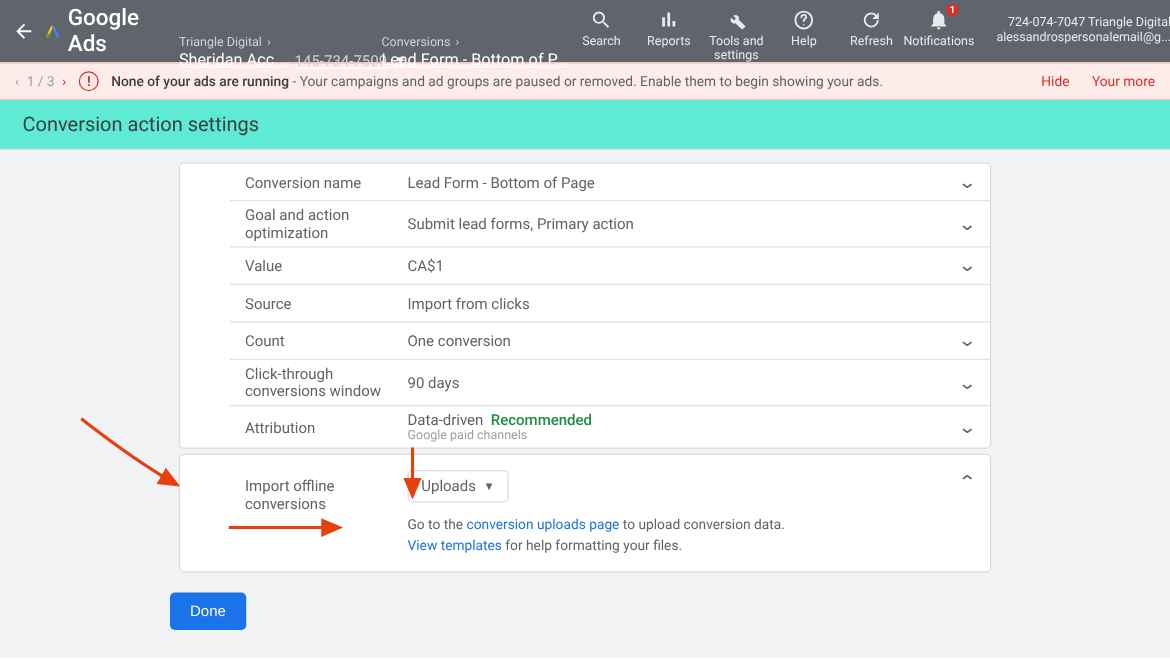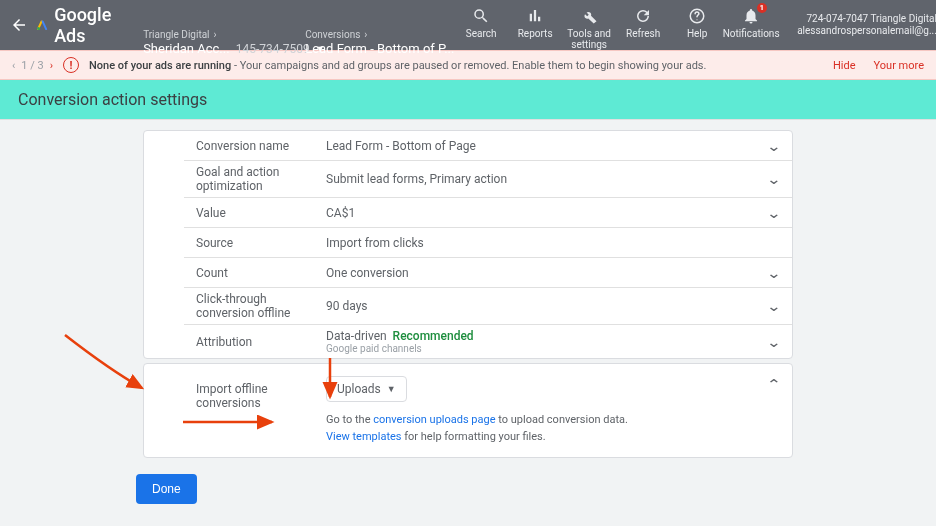--- a/index.html
+++ b/index.html
@@ -44,20 +44,21 @@
     line-height:1.2;
     min-width:150px;
   }
   .breadcrumb-top {
     font-size:10px; color:#cfd2d6;
     display:flex; align-items:center; gap:4px;margin-top:36px;
   }
   .breadcrumb-bottom {
     font-size:13px; display:flex; align-items:center; gap:6px;
     white-space:nowrap;
+    text-decoration:underline;
   }
   .breadcrumb-sub { font-size:12px; color:#d0d3d7; }
 
   .hdr-tools {
     display:flex; align-items:flex-start;
     gap:2px;
     margin-left: 10px;
   }
   .tool {
     display:flex; flex-direction:column; align-items:center;
@@ -258,32 +259,32 @@
         </svg>
       <span>Reports</span>
     </div>
     <div class="tool">
       <svg viewBox="0 0 24 24" fill="#e8eaed">
           <path d="M22 19l-7.3-7.3c.5-1.3.3-2.8-.8-3.9-1.4-1.4-3.6-1.5-5.1-.4l2.9 2.9-2.1 2.1L6.7 9.5c-1.1 1.5-1 3.7.4 5.1 1.1 1.1 2.6 1.3 3.9.8L18.3 22 22 19z"></path>
         </svg>
       <span>Tools and settings</span>
     </div>
     <div class="tool">
-      <svg viewBox="0 0 24 24" fill="#e8eaed">
-          <path d="M17.65 6.35A7.95 7.95 0 0012 4a8 8 0 108 8h-2a6 6 0 11-1.76-4.24L13 11h7V4l-2.35 2.35z"></path>
-        </svg>
-      <span>Refresh</span>
-    </div>
-    <div class="tool">
       <svg viewBox="0 0 24 24" fill="none" stroke="#e8eaed" stroke-width="2">
           <circle cx="12" cy="12" r="9"></circle>
           <path d="M9.5 9a2.5 2.5 0 115 0c0 1.5-2.5 2-2.5 4" stroke-linecap="round"></path>
           <circle cx="12" cy="17" r="0.8" fill="#e8eaed" stroke="none"></circle>
         </svg>
       <span>Help</span>
+    </div>
+    <div class="tool">
+      <svg viewBox="0 0 24 24" fill="#e8eaed">
+          <path d="M17.65 6.35A7.95 7.95 0 0012 4a8 8 0 108 8h-2a6 6 0 11-1.76-4.24L13 11h7V4l-2.35 2.35z"></path>
+        </svg>
+      <span>Refresh</span>
     </div>
     <div class="tool">
       <svg viewBox="0 0 24 24" fill="#e8eaed">
           <path d="M12 22a2 2 0 002-2h-4a2 2 0 002 2zm6-6V11c0-3.07-1.63-5.64-4.5-6.32V4a1.5 1.5 0 10-3 0v.68C7.64 5.36 6 7.92 6 11v5l-2 2v1h16v-1l-2-2z"></path>
         </svg>
       <span class="badge">1</span>
       <span>Notifications</span>
     </div>
   </div>
 
@@ -339,21 +340,21 @@
       <div class="row-label">Source</div>
       <div class="row-val">Import from clicks</div>
       <div style="width:14px"></div>
     </div>
     <div class="row">
       <div class="row-label">Count</div>
       <div class="row-val">One conversion</div>
       <div class="chev">⌄</div>
     </div>
     <div class="row">
-      <div class="row-label">Click-through conversion offline</div>
+      <div class="row-label">Click-through conversions window</div>
       <div class="row-val">90 days</div>
       <div class="chev">⌄</div>
     </div>
     <div class="row">
       <div class="row-label">Attribution</div>
       <div class="row-val">
         <div>
           <span>Data-driven</span>
           &nbsp;<span class="recommended">Recommended</span>
           <span class="sub">Google paid channels</span>

